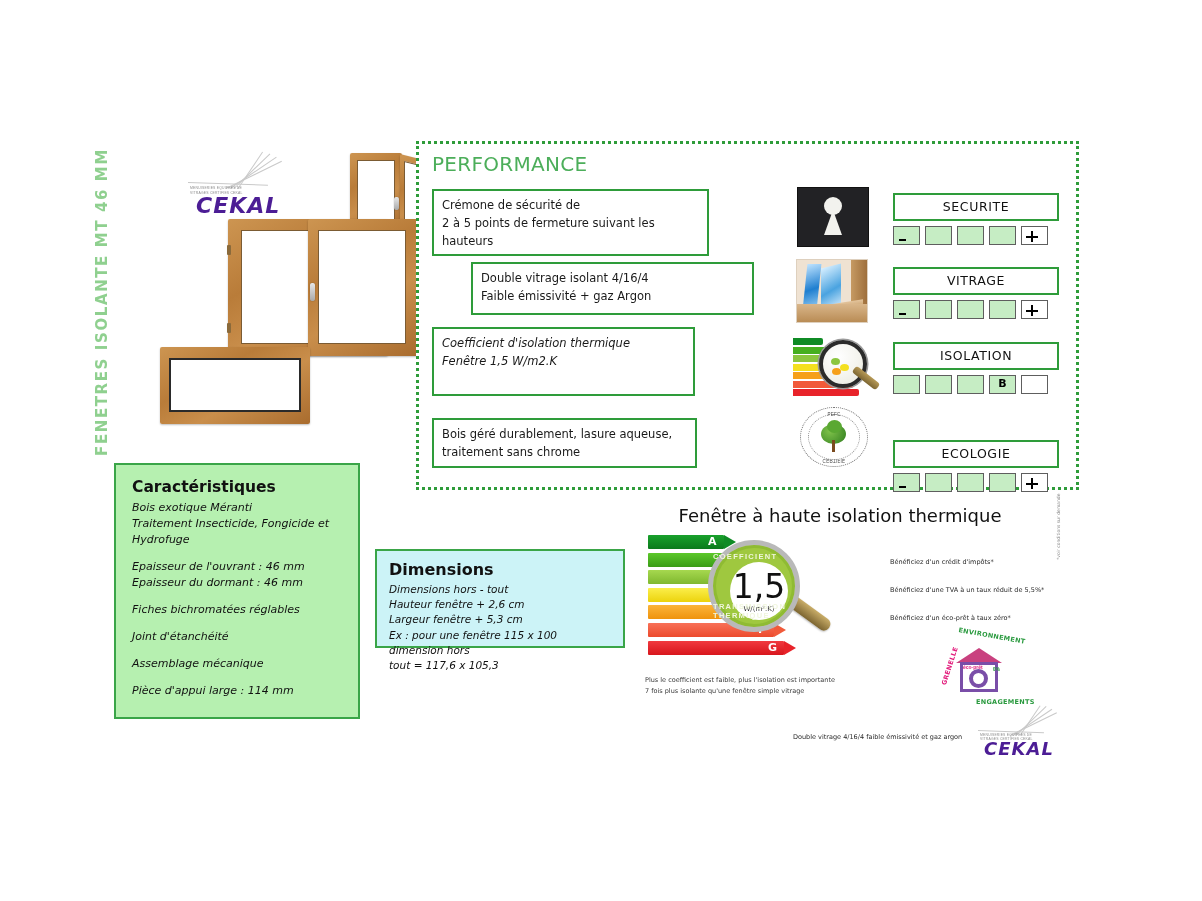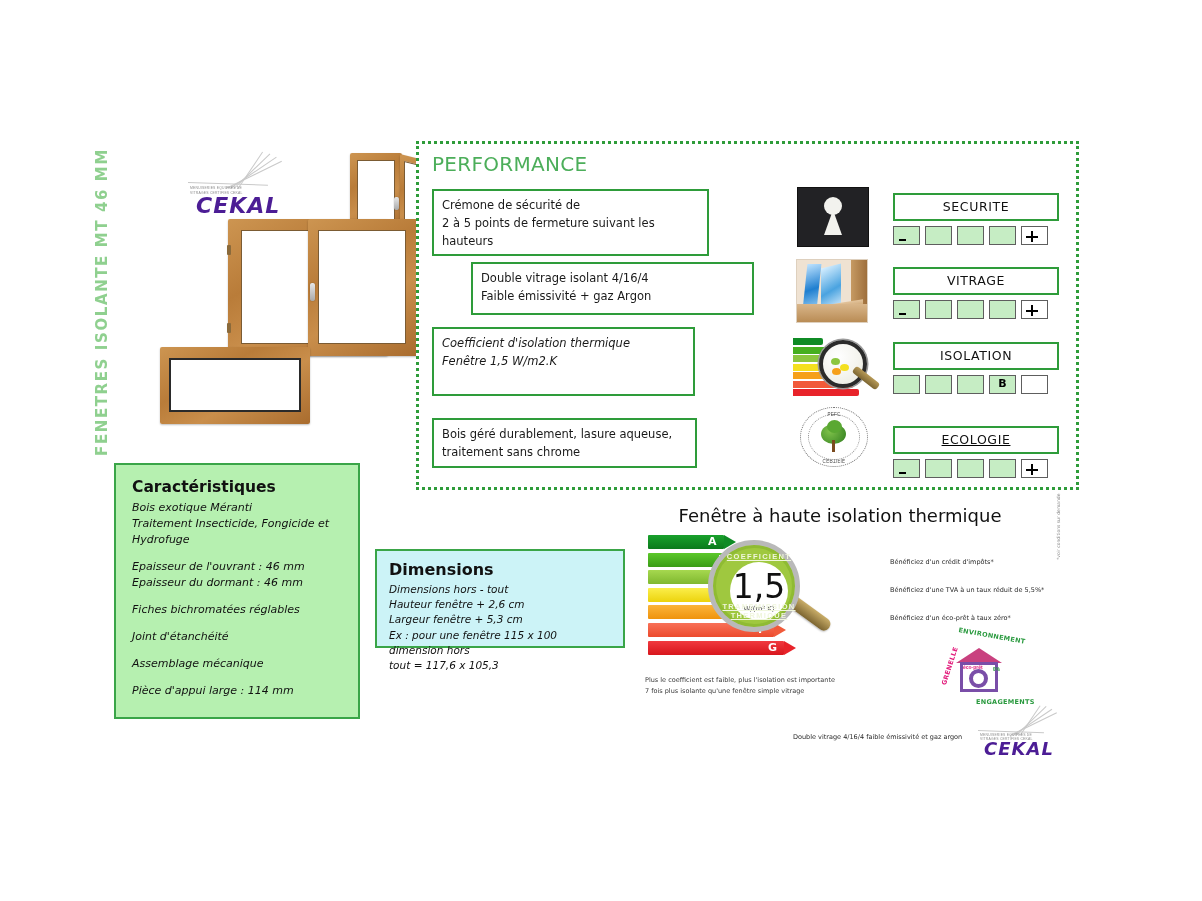--- a/index.html
+++ b/index.html
@@ -133,22 +133,22 @@
   #energy-label .band .ltr{position:absolute;top:0;height:14px;line-height:14px;color:#fff;
     font-weight:700;font-size:11px;font-family:"DejaVu Sans",sans-serif;}
   #magnifier{position:absolute;left:708px;top:540px;width:92px;height:92px;}
   #magnifier .rim{position:absolute;left:0;top:0;width:92px;height:92px;border-radius:50%;
     background:#9fc83f;border:5px solid #b9b9b9;box-sizing:border-box;
     box-shadow:inset 0 0 0 3px #8fbb33;}
   #magnifier .inner{position:absolute;left:17px;top:17px;width:58px;height:58px;border-radius:50%;
     background:#ffffff;display:flex;flex-direction:column;align-items:center;justify-content:center;}
   #magnifier .val{font-size:33px;font-family:"DejaVu Sans",sans-serif;color:#111;line-height:1;}
   #magnifier .unit{font-size:7px;color:#333;margin-top:2px;font-family:"DejaVu Sans",sans-serif;}
-  #magnifier .arcTop,#magnifier .arcBot{position:absolute;width:92px;text-align:center;
-    font-size:7.5px;font-weight:700;color:#f0f6dd;letter-spacing:1.3px;text-decoration:underline;}
+  #magnifier .arcTop,#magnifier .arcBot{position:absolute;width:92px;
+    font-size:7.5px;font-weight:700;color:#f0f6dd;letter-spacing:1.3px;}
   #magnifier .arcTop{top:7px;}
   #magnifier .arcBot{bottom:7px;}
   #magnifier .stick{position:absolute;left:74px;top:66px;width:52px;height:13px;border-radius:6px;
     background:linear-gradient(180deg,#c9ad68,#7c6531);transform:rotate(36deg);
     box-shadow:0 1px 2px rgba(0,0,0,.3);}
   #energy-note{position:absolute;left:645px;top:675px;font-size:6.5px;color:#3a3a3a;line-height:1.7;
     font-family:"DejaVu Sans",sans-serif;}
   #benefits{position:absolute;left:890px;top:558px;width:165px;}
   #benefits div{font-size:6.5px;color:#2a2a2a;margin-bottom:20px;font-family:"DejaVu Sans",sans-serif;}
   #legal-vertical{position:absolute;left:1056px;top:560px;width:110px;
@@ -301,21 +301,21 @@
     <div class="rate-title">ISOLATION</div>
     <div class="rate-cells">
       <div class="cell"></div>
       <div class="cell"></div>
       <div class="cell"></div>
       <div class="cell">B</div>
       <div class="cell empty"></div>
     </div>
   </div>
 
-  <div class="rate-row" style="left:893px;top:426px;text-decoration:underline;">
+  <div class="rate-row" style="left:893px;top:440px;">
     <div class="rate-title">ECOLOGIE</div>
     <div class="rate-cells">
       <div class="cell minus"></div>
       <div class="cell"></div>
       <div class="cell"></div>
       <div class="cell"></div>
       <div class="cell plus"></div>
     </div>
   </div>
 

